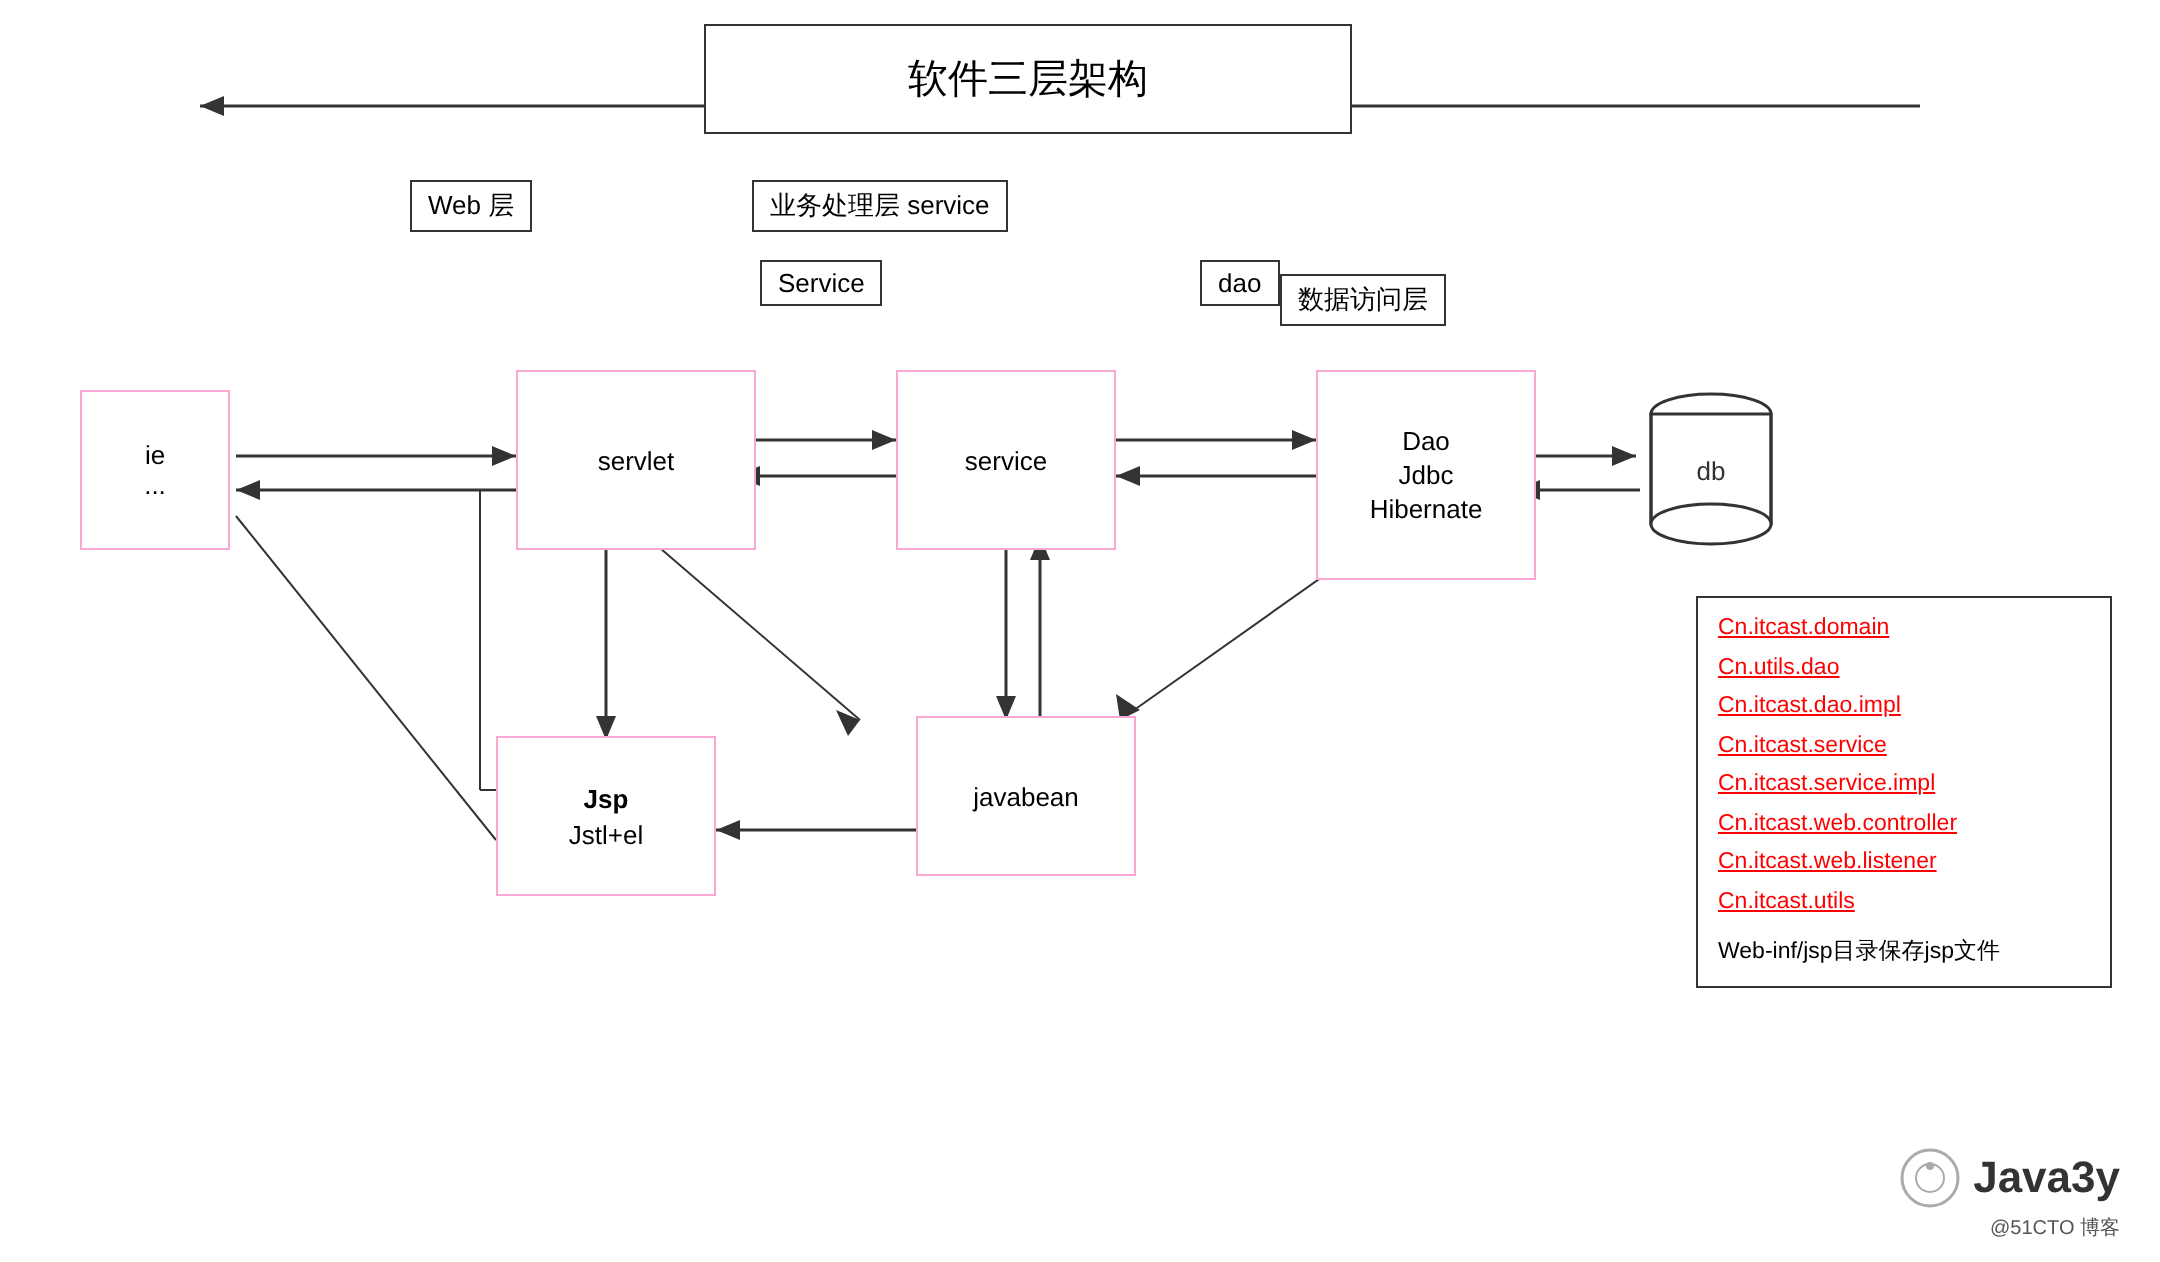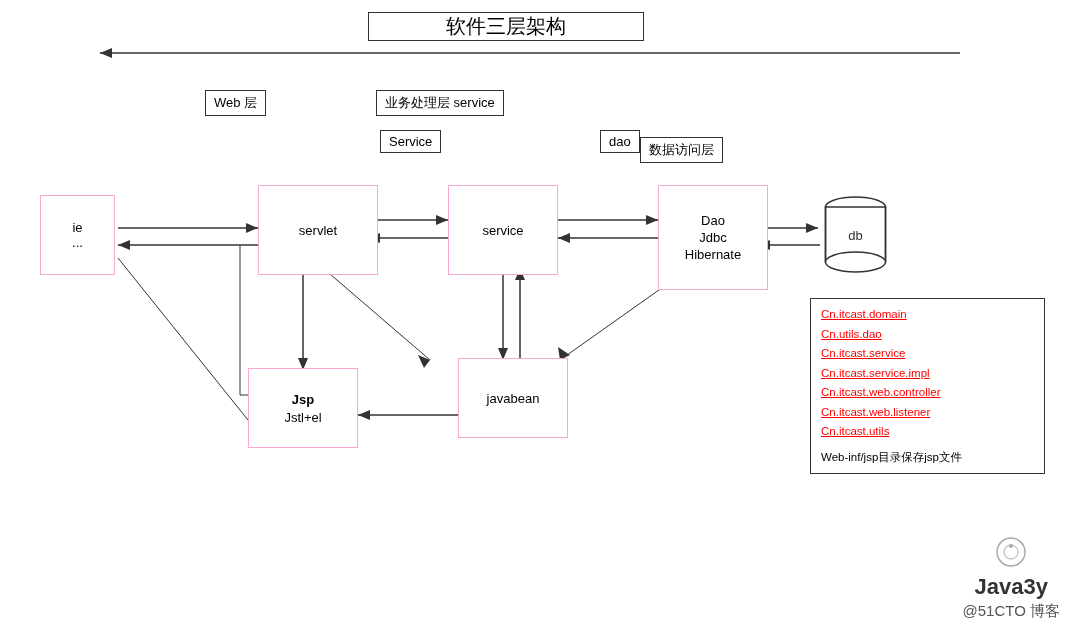--- a/index.html
+++ b/index.html
@@ -69,25 +69,24 @@
     }
 
     .watermark-logo {
       display: flex;
       align-items: center;
       justify-content: center;
       gap: 6px;
       font-size: 20px;
       font-weight: bold;
       color: #333;
-      flex-direction: column;
     }
 
     .watermark-sub {
-      font-size: 15px;
+      font-size: 10px;
       color: #555;
       margin-top: 2px;
     }
   </style>
 </head>
 <body>
 
 <div class="diagram-container">
   <svg class="arrows">
 
@@ -135,21 +134,21 @@
 
     <line x1="690" y1="268" x2="560" y2="360" stroke="#333" stroke-width="1"></line>
     <polygon points="560,360 558,347 570,355" fill="#333"></polygon>
 
     <line x1="458" y1="415" x2="358" y2="415" stroke="#333" stroke-width="1.5"></line>
     <polygon points="358,415 370,410 370,420" fill="#333"></polygon>
 
     <line x1="118" y1="258" x2="248" y2="420" stroke="#333" stroke-width="1"></line>
   </svg>
 
-  <div style="position:absolute;top:12px;left:368px;width:276px;border:1px solid #333;padding:0 10px;text-align:center;font-size:20px;font-weight:normal;background:#fff;">
+  <div style="position:absolute;top:12px;left:352px;width:324px;border:1px solid #333;padding:13px 10px;text-align:center;font-size:20px;font-weight:normal;background:#fff;">
     <span>软件三层架构</span>
   </div>
 
   <div class="box-label" style="top:90px;left:205px;">
     <span>Web 层</span>
   </div>
   <div class="box-label" style="top:90px;left:376px;">
     <span>业务处理层 service</span>
   </div>
   <div class="box-label" style="top:90px;left:640px;margin-top:47px;">
@@ -196,23 +195,24 @@
 
   <div class="box" style="top:368px;left:248px;width:110px;height:80px;flex-direction:column;gap:3px;">
     <div style="font-size:13px;font-weight:bold;">Jsp</div>
     <div style="font-size:13px;">Jstl+el</div>
   </div>
 
   <div class="box" style="top:358px;left:458px;width:110px;height:80px;">
     <span>javabean</span>
   </div>
 
-  <div class="info-box" style="top:298px;right:35px;width:235px;">
+  <div class="info-box" style="top:298px;right:24px;width:208px;">
     <div><span class="red-underline">Cn.itcast.domain</span></div>
     <div><span class="red-underline">Cn.utils.dao</span></div>
+    <div><span class="red-underline">Cn.itcast.dao.impl</span></div>
     <div><span class="red-underline">Cn.itcast.service</span></div>
     <div><span class="red-underline">Cn.itcast.service.impl</span></div>
     <div><span class="red-underline">Cn.itcast.web.controller</span></div>
     <div><span class="red-underline">Cn.itcast.web.listener</span></div>
     <div><span class="red-underline">Cn.itcast.utils</span></div>
     <div style="margin-top:6px;">Web-inf/jsp目录保存jsp文件</div>
   </div>
 
   <div class="watermark">
     <div class="watermark-logo">

